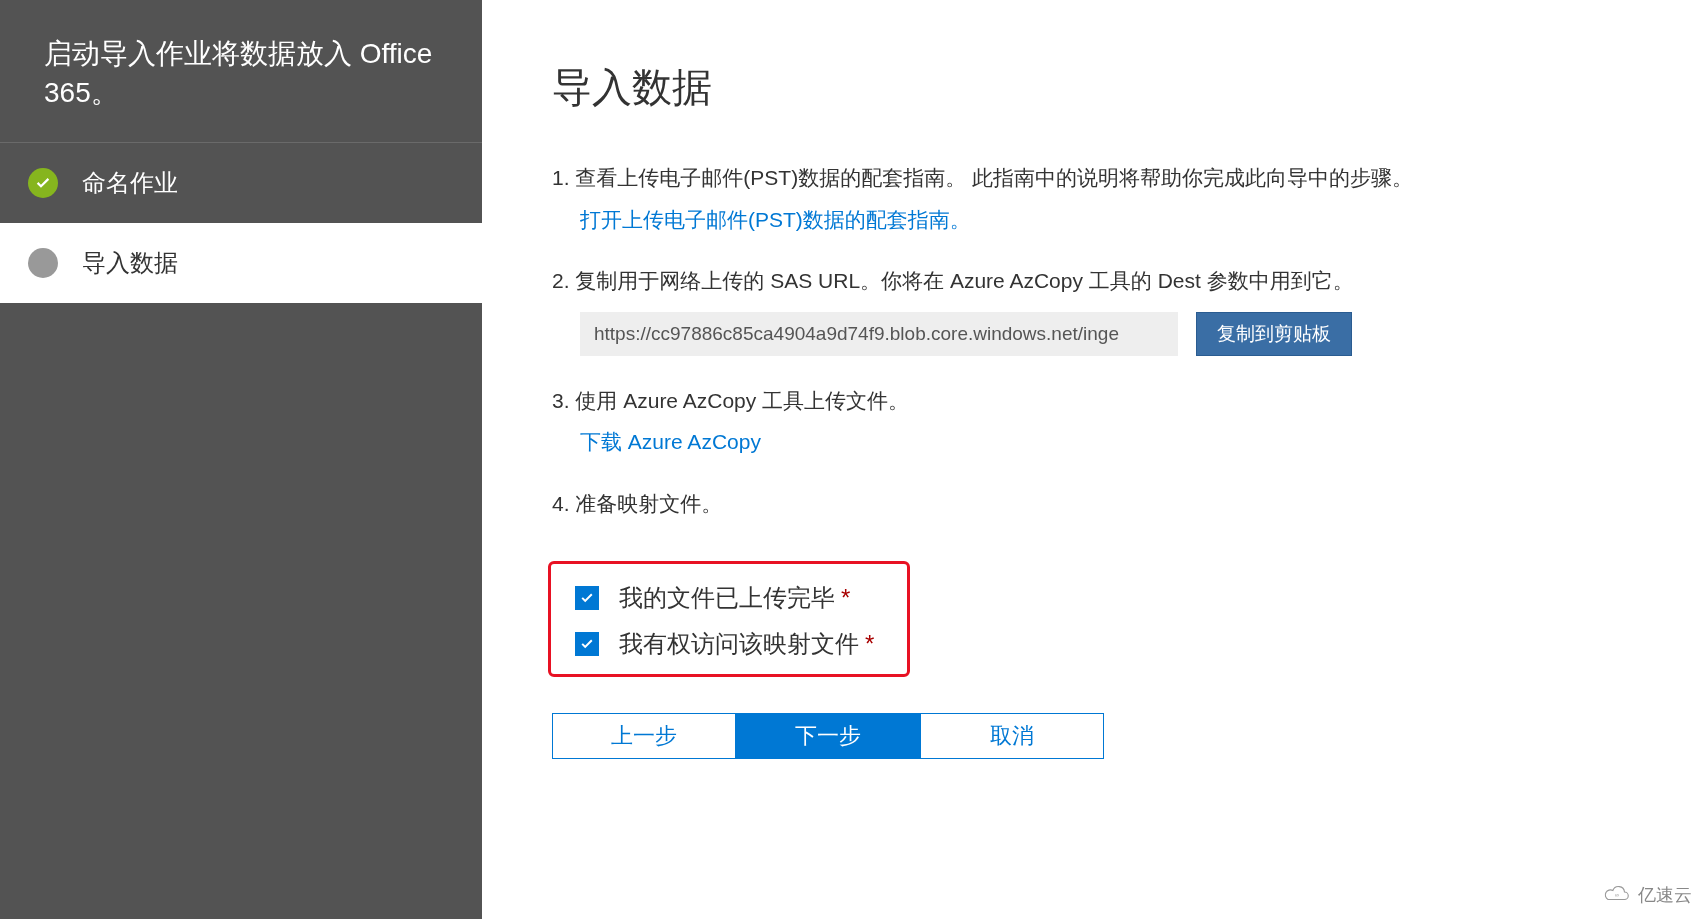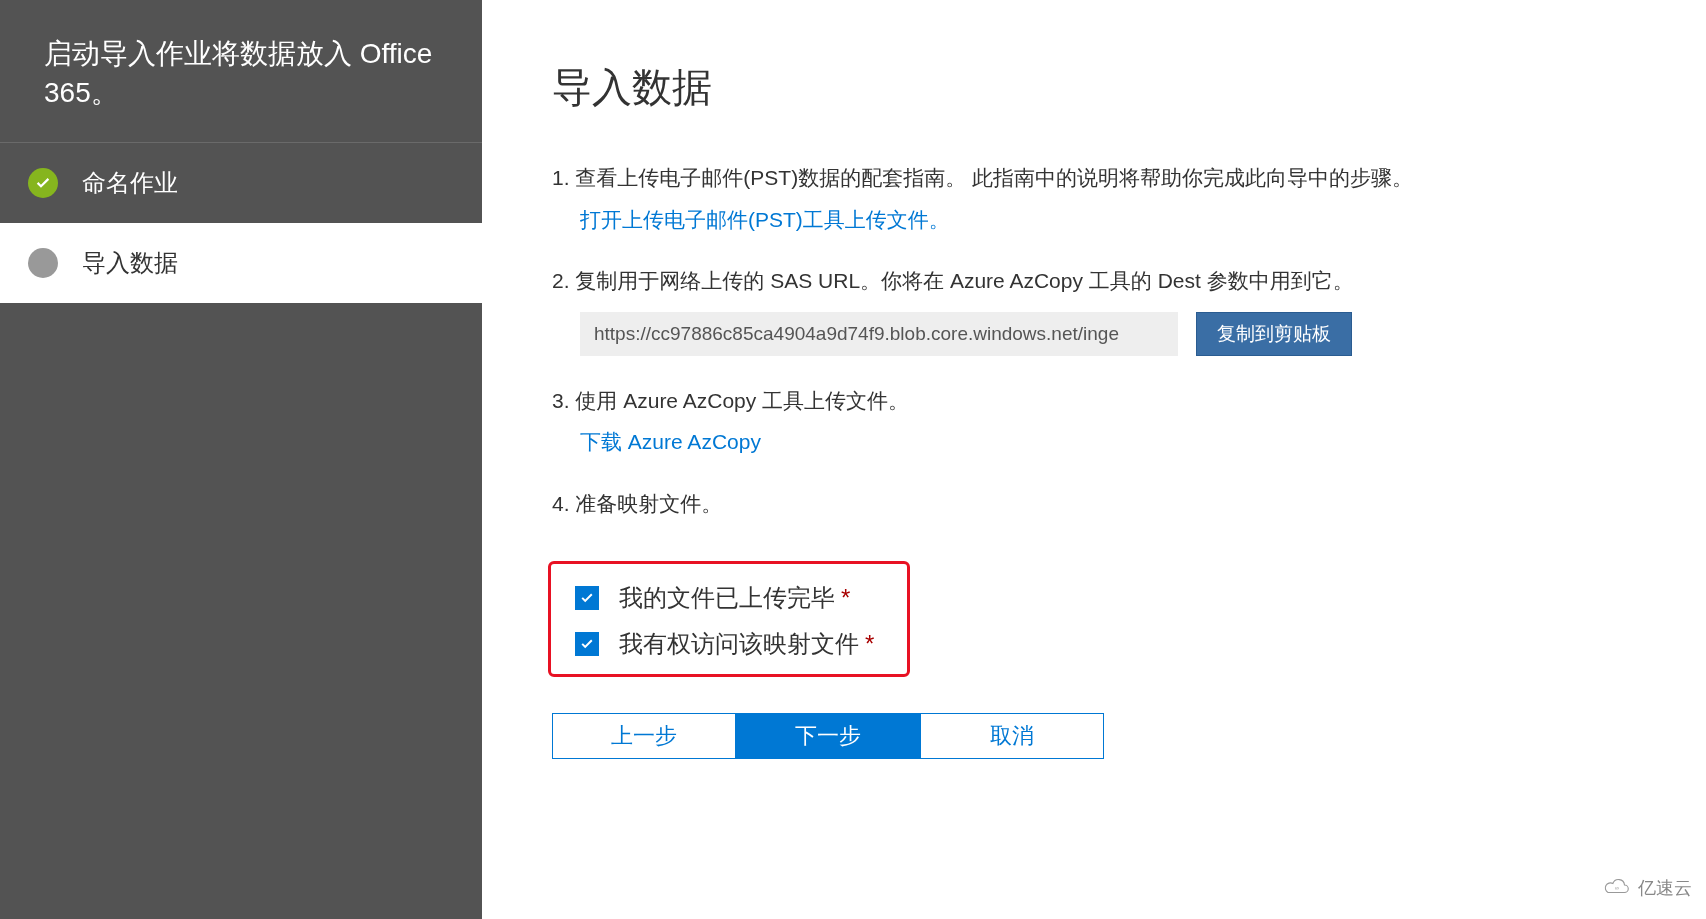--- a/index.html
+++ b/index.html
@@ -36,21 +36,21 @@
   .check-row:last-child { margin-bottom: 0; }
   .checkbox { width: 24px; height: 24px; background: #0078d4; margin-right: 20px; display: flex; align-items: center; justify-content: center; cursor: pointer; }
   .checkbox svg { width: 16px; height: 16px; }
   .req { color: #a80000; margin-left: 6px; }
 
   .button-row { display: flex; margin-top: 36px; }
   .btn { width: 184px; height: 46px; font-size: 22px; font-family: inherit; cursor: pointer; display: flex; align-items: center; justify-content: center; }
   .btn-secondary { background: #fff; border: 1px solid #0078d4; color: #0078d4; }
   .btn-primary { background: #0078d4; border: 1px solid #0078d4; color: #fff; }
 
-  .watermark { position: absolute; right: 14px; bottom: 19px; font-size: 18px; color: #888; display: flex; align-items: center; gap: 6px; }
+  .watermark { position: absolute; right: 14px; bottom: 12px; font-size: 18px; color: #888; display: flex; align-items: center; gap: 6px; }
   .watermark-icon { width: 30px; height: 20px; }
 </style>
 </head>
 <body>
 
 <div class="sidebar">
   <div class="sidebar-header">启动导入作业将数据放入 Office 365。</div>
 
   <div class="step completed">
     <span class="step-icon">
@@ -71,21 +71,21 @@
 
 <div class="main">
   <div class="page-title">导入数据</div>
 
   <div class="steps-list">
 
     <div class="step-item">
       <span class="num">1.</span>
       <span class="text">查看上传电子邮件(PST)数据的配套指南。 此指南中的说明将帮助你完成此向导中的步骤。</span>
       <div class="sub">
-        <a class="link">打开上传电子邮件(PST)工具上传文件。</a>
+        <a class="link">打开上传电子邮件(PST)数据的配套指南。</a>
       </div>
     </div>
 
     <div class="step-item">
       <span class="num">2.</span>
       <span class="text">复制用于网络上传的 SAS URL。你将在 Azure AzCopy 工具的 Dest 参数中用到它。</span>
       <div class="sas-row">
         <input class="sas-input" type="text" readonly="" value="https://cc97886c85ca4904a9d74f9.blob.core.windows.net/inge" style="">
         <button class="copy-btn">复制到剪贴板</button>
       </div>

